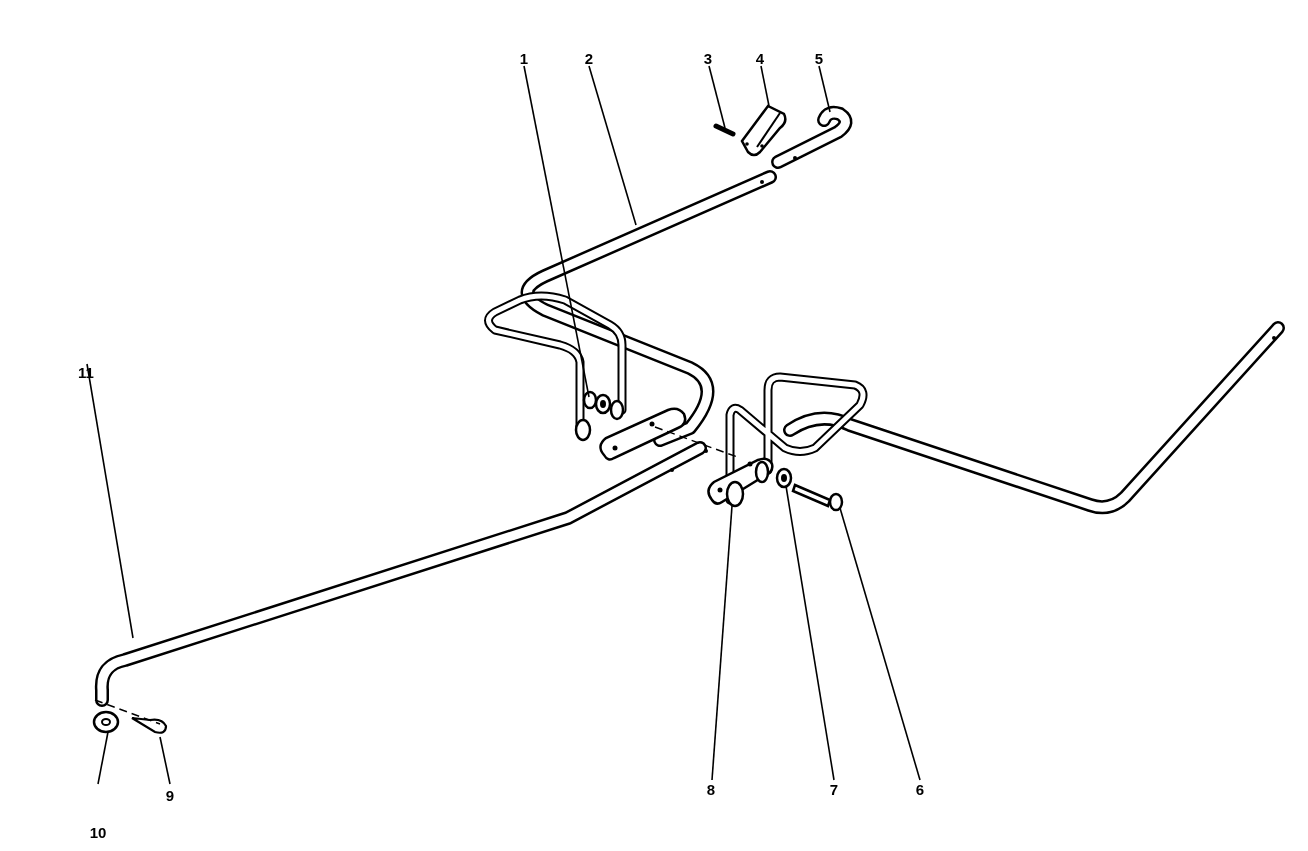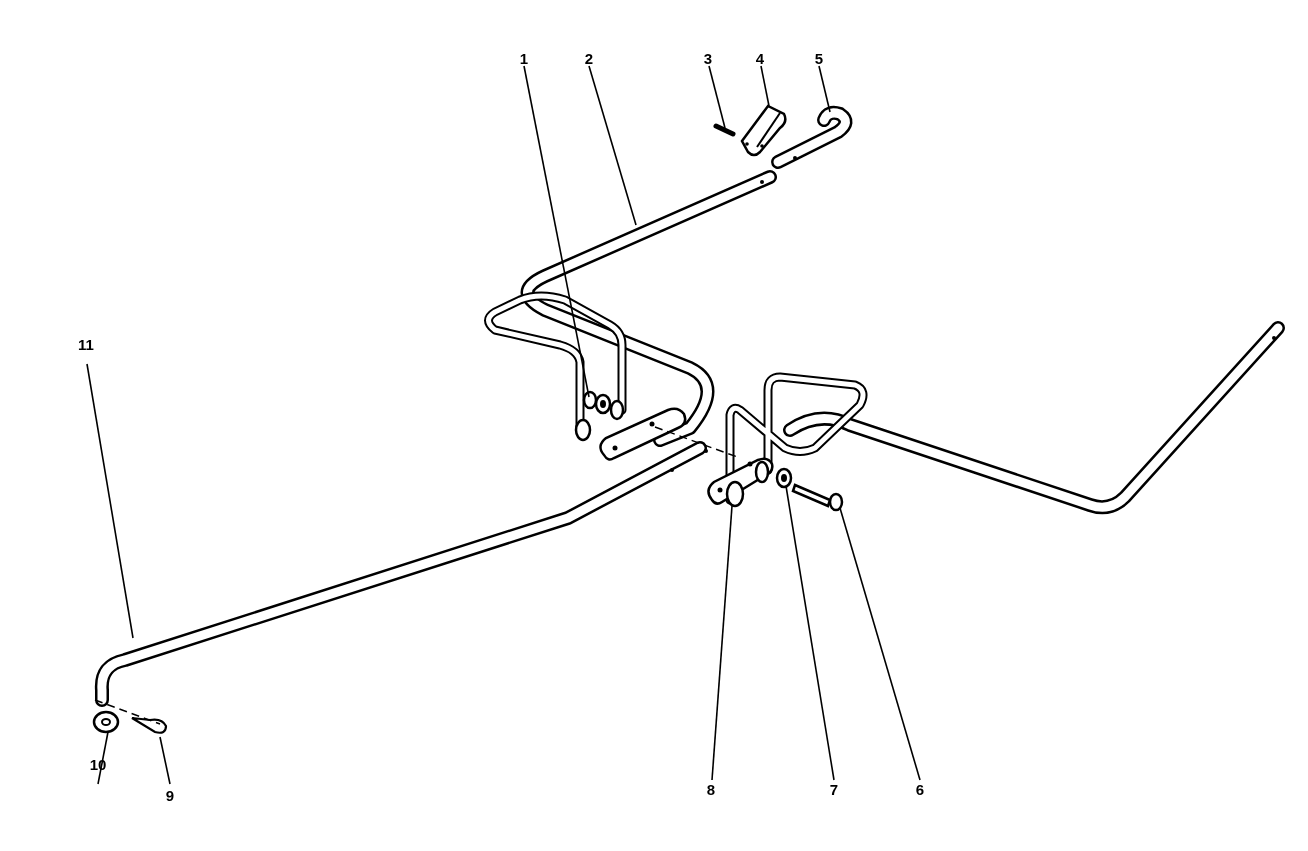--- a/index.html
+++ b/index.html
@@ -125,14 +125,14 @@
 
 <div class="label" style="left:524px;top:50px">1</div>
 <div class="label" style="left:589px;top:50px">2</div>
 <div class="label" style="left:708px;top:50px">3</div>
 <div class="label" style="left:760px;top:50px">4</div>
 <div class="label" style="left:819px;top:50px">5</div>
 <div class="label" style="left:920px;top:781px">6</div>
 <div class="label" style="left:834px;top:781px">7</div>
 <div class="label" style="left:711px;top:781px">8</div>
 <div class="label" style="left:170px;top:787px">9</div>
-<div class="label" style="left:98px;top:756px">10</div>
-<div class="label" style="left:86px;top:336px">11</div>
+<div class="label" style="left:98px;top:824px">10</div>
+<div class="label" style="left:86px;top:364px">11</div>
 
 </body></html>

